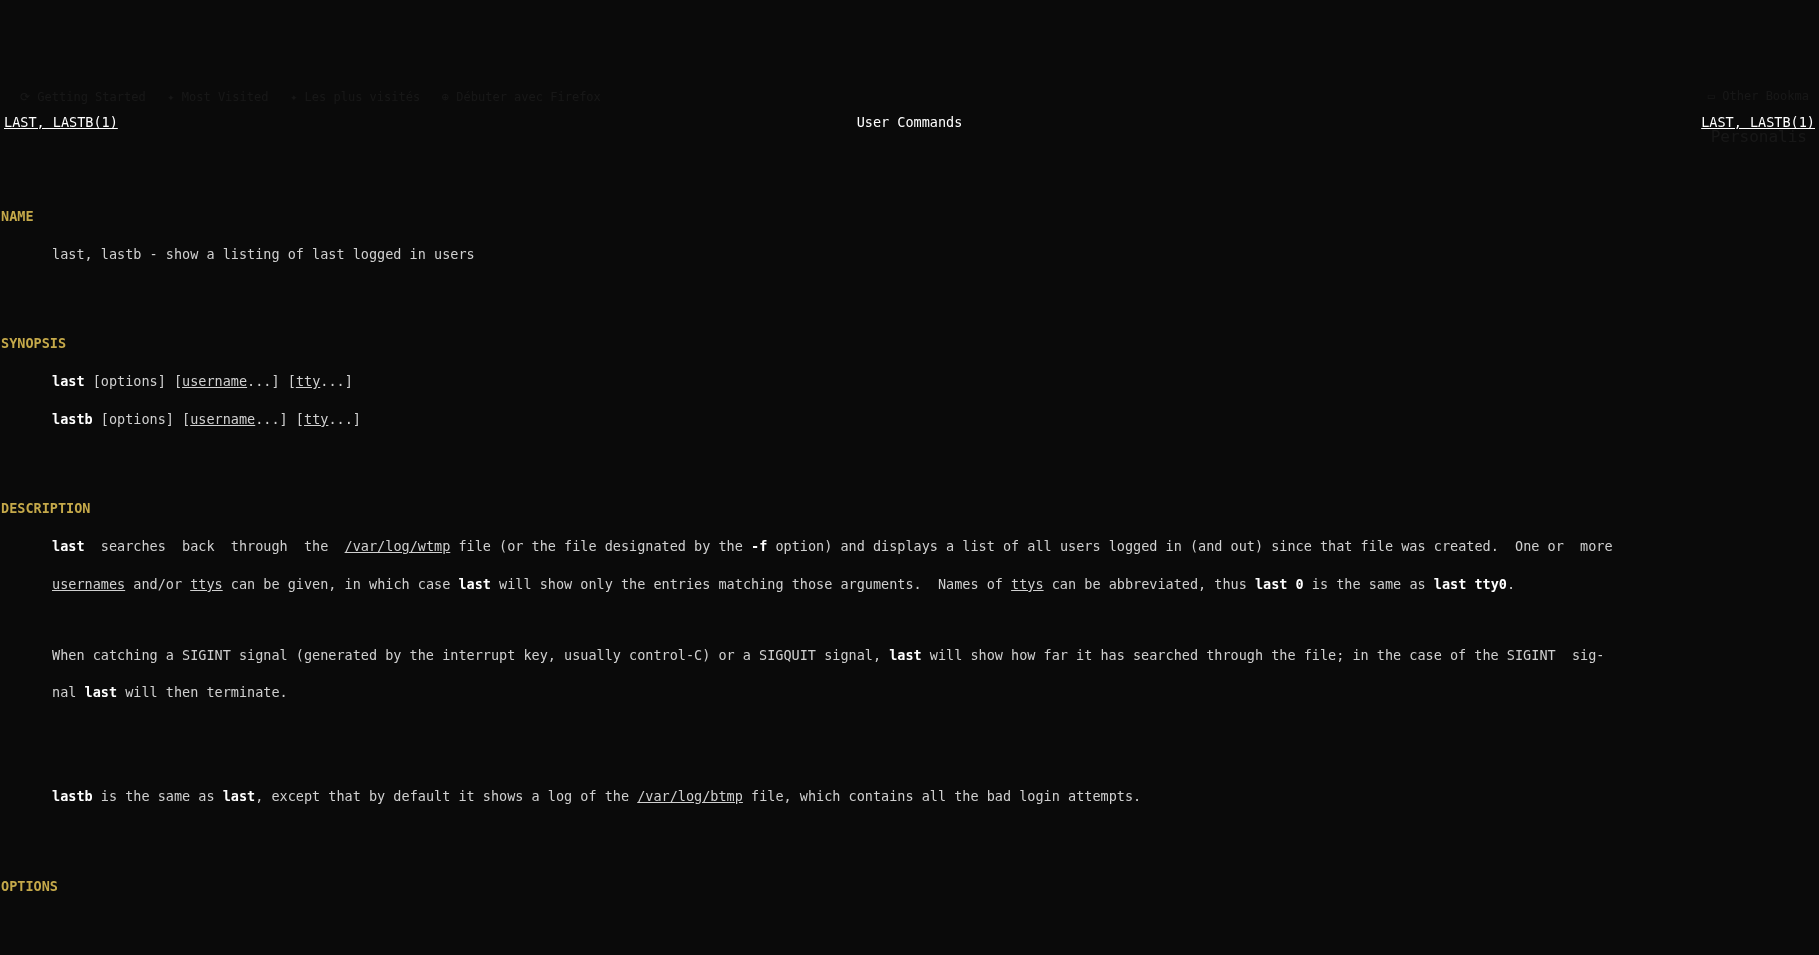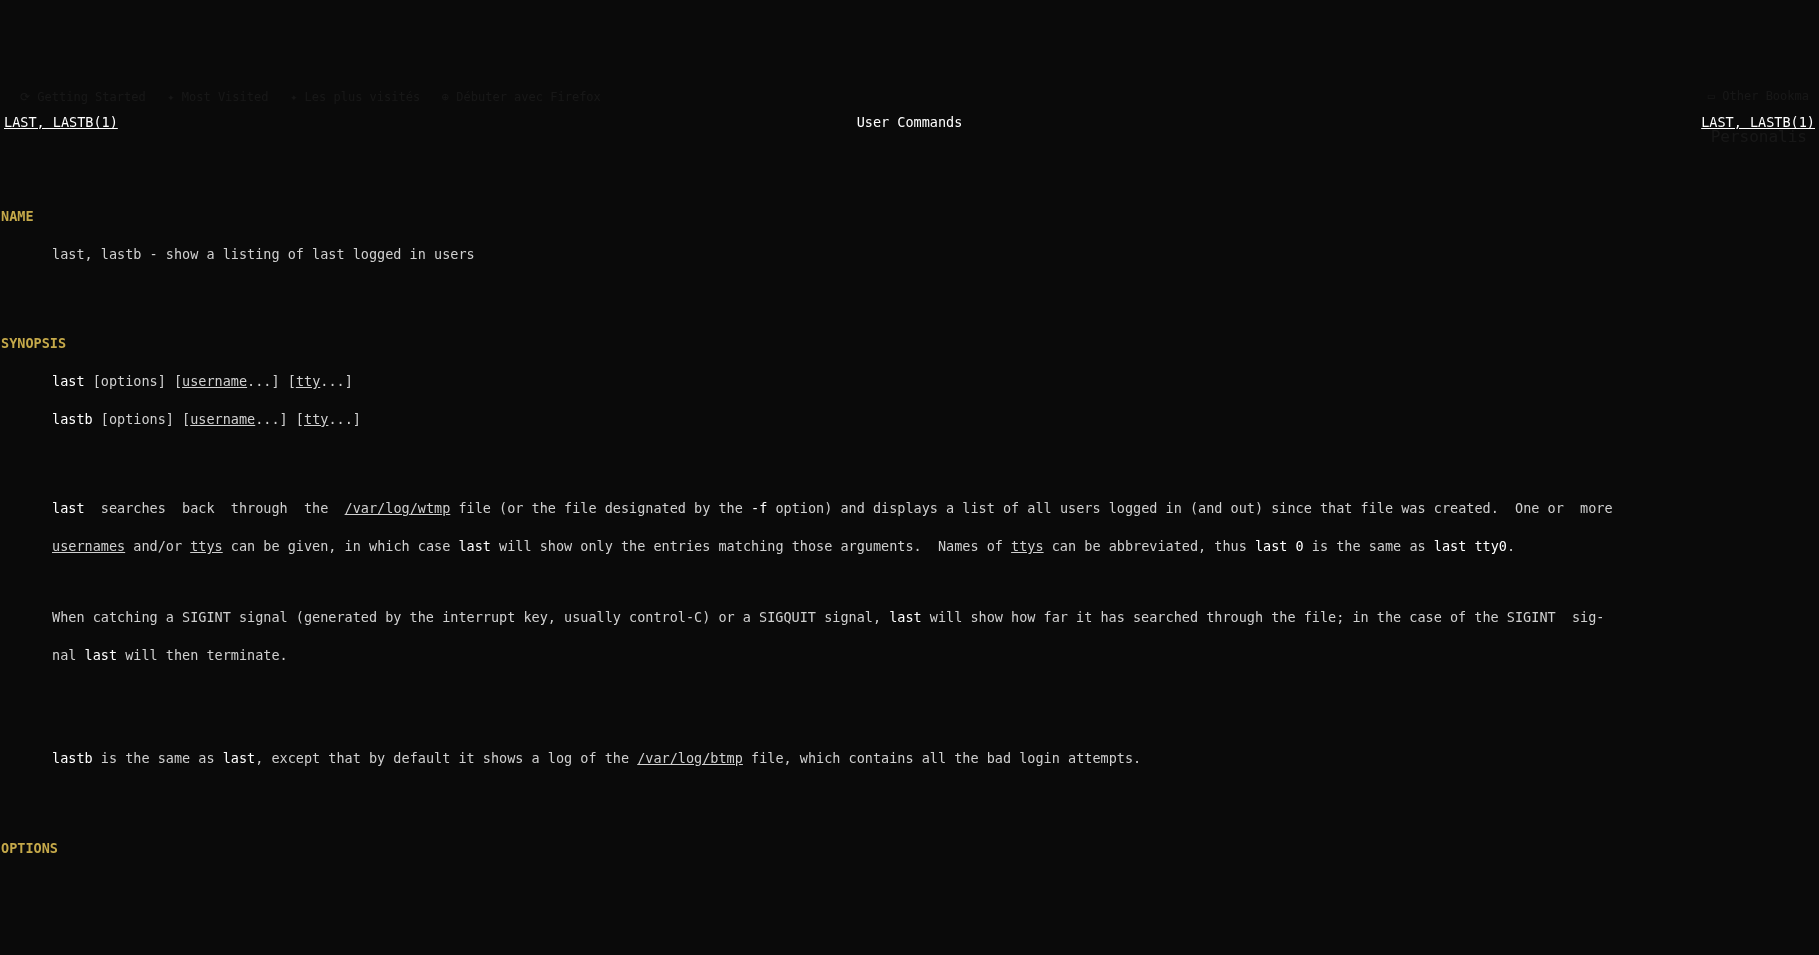--- a/index.html
+++ b/index.html
@@ -22,21 +22,21 @@
     color: #ffffff;
   }
   .header-left, .header-right { color: #ffffff; text-decoration: underline; }
   .header-center { color: #ffffff; position:absolute; left:0; right:0; text-align:center;}
   .section-head {
     color: #c5a94a;
     font-weight: bold;
     padding-left: 1px;
   }
   .body-text { padding-left: 52px; color: #d0d0d0; }
-  .b { font-weight: normal; color: #ffffff; margin-top: 24px; }
+  .b { font-weight: bold; color: #ffffff; margin-top: 24px; }
   .u { text-decoration: underline; margin-top: 48px; }
   .page { position: relative; height: 100%; }
   .ghost-layer {
     position:absolute;
     top:0;left:0;width:100%;height:100%;
     pointer-events:none;
     opacity:0.08;
     color:#aaa;
   }
   .ghost-bookmarks{
@@ -65,20 +65,21 @@
 
 <div class="section-head">NAME</div>
 <div class="body-text">last, lastb - show a listing of last logged in users</div>
 <div style="height:14px"></div>
 
 <div class="section-head">SYNOPSIS</div>
 <div class="body-text"><span class="b">last</span><span> [options] [</span><span class="u">username</span><span>...] [</span><span class="u">tty</span><span>...]</span></div>
 <div class="body-text"><span class="b">lastb</span><span> [options] [</span><span class="u">username</span><span>...] [</span><span class="u">tty</span><span>...]</span></div>
 <div style="height:14px"></div>
 
+<div class="section-head">DESCRIPTION</div>
 <div class="body-text"><span class="b">last</span><span>  searches  back  through  the  </span><span class="u">/var/log/wtmp</span><span> file (or the file designated by the </span><span class="b">-f</span><span> option) and displays a list of all users logged in (and out) since that file was created.  One or  more</span></div>
 <div class="body-text"><span class="u">usernames</span><span> and/or </span><span class="u">ttys</span><span> can be given, in which case </span><span class="b">last</span><span> will show only the entries matching those arguments.  Names of </span><span class="u">ttys</span><span> can be abbreviated, thus </span><span class="b">last 0</span><span> is the same as </span><span class="b">last tty0</span><span>.</span></div>
 <div style="height:14px"></div>
 <div class="body-text"><span>When catching a SIGINT signal (generated by the interrupt key, usually control-C) or a SIGQUIT signal, </span><span class="b">last</span><span> will show how far it has searched through the file; in the case of the SIGINT  sig‐</span></div>
 <div class="body-text"><span>nal </span><span class="b">last</span><span> will then terminate.</span></div>
 <div style="height:14px"></div>
 <div style="height:14px"></div>
 <div class="body-text"><span class="b">lastb</span><span> is the same as </span><span class="b">last</span><span>, except that by default it shows a log of the </span><span class="u">/var/log/btmp</span><span> file, which contains all the bad login attempts.</span></div>
 <div style="height:14px"></div>
 

